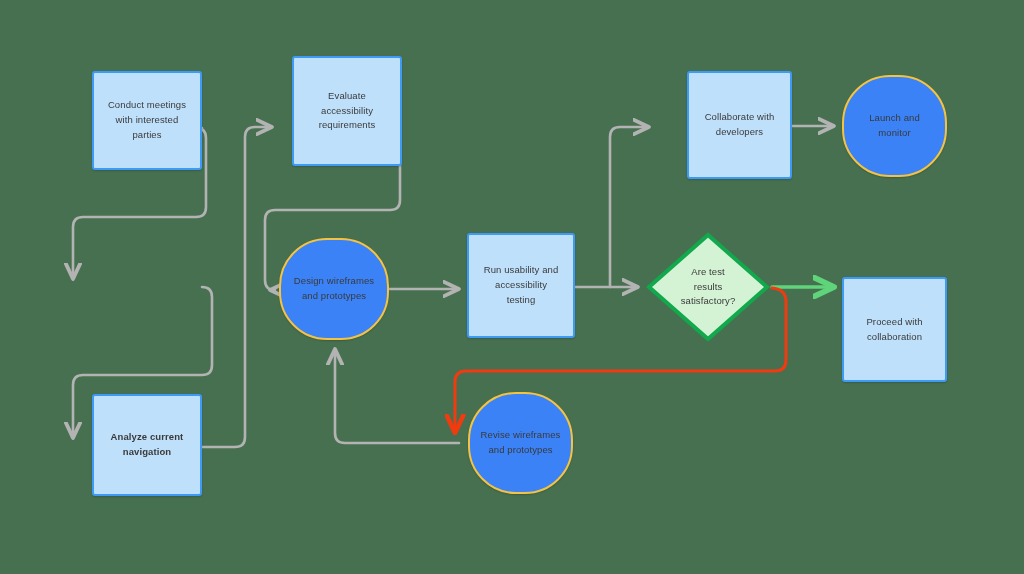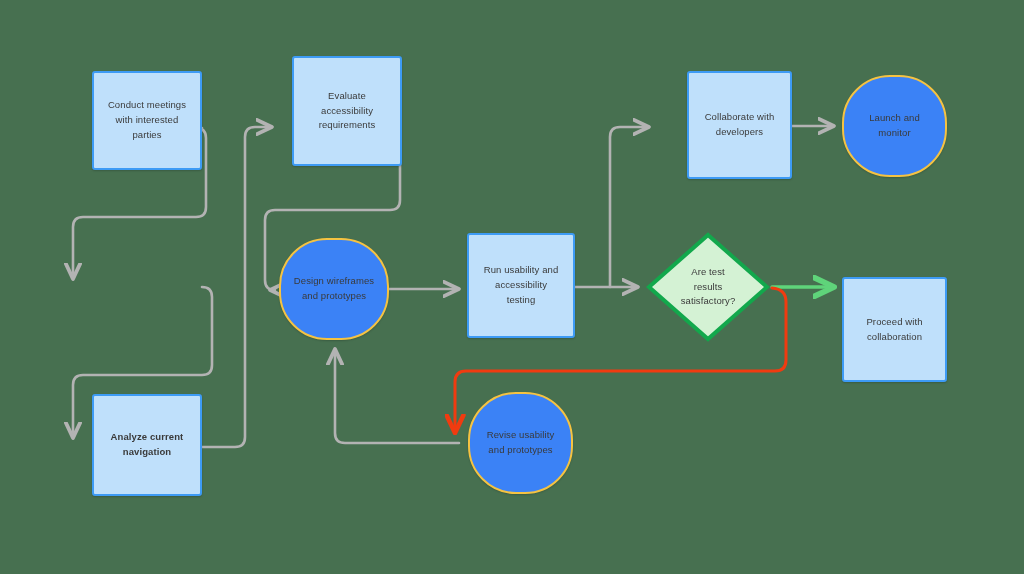--- a/index.html
+++ b/index.html
@@ -165,17 +165,17 @@
     <span class="label">Launch and
 monitor</span>
   </div>
 
   <div class="node process" style="left:842px; top:234px; width:105px; height:105px;margin-top:43px;">
     <span class="label">Proceed with
 collaboration</span>
   </div>
 
   <div class="node terminal" style="left:468px; top:392px; width:105px; height:102px;">
-    <span class="label">Revise usability
+    <span class="label">Revise wireframes
 and prototypes</span>
   </div>
 
 </div>
 
 </body></html>

